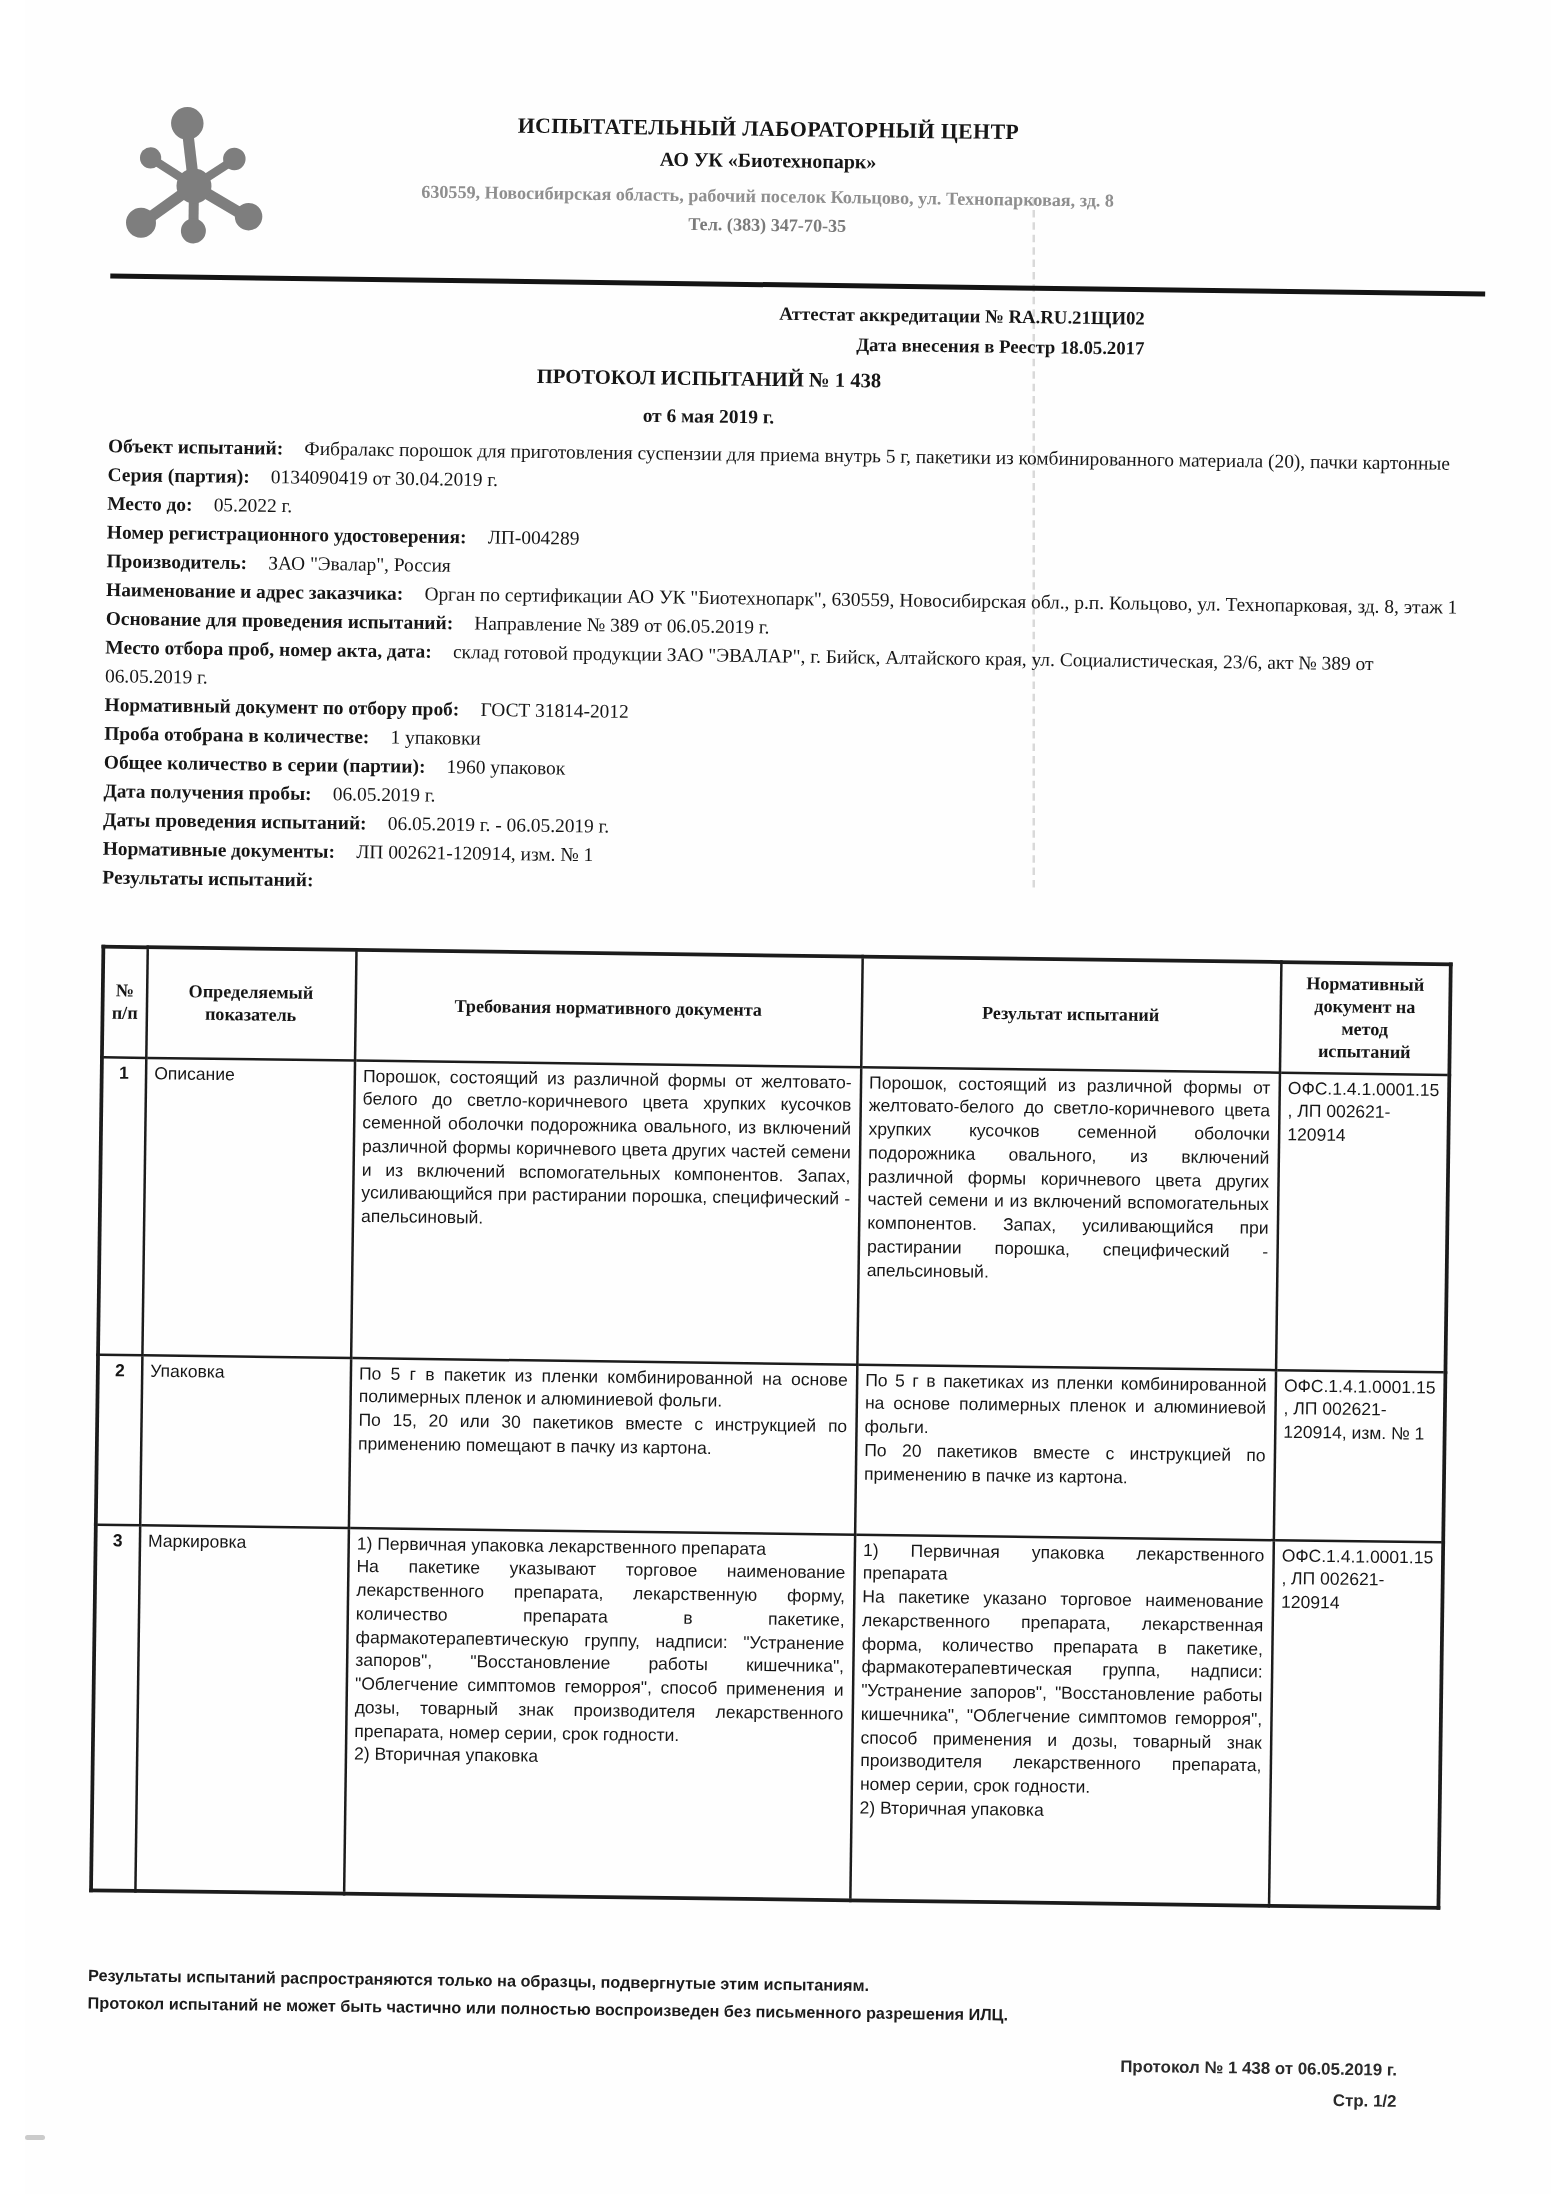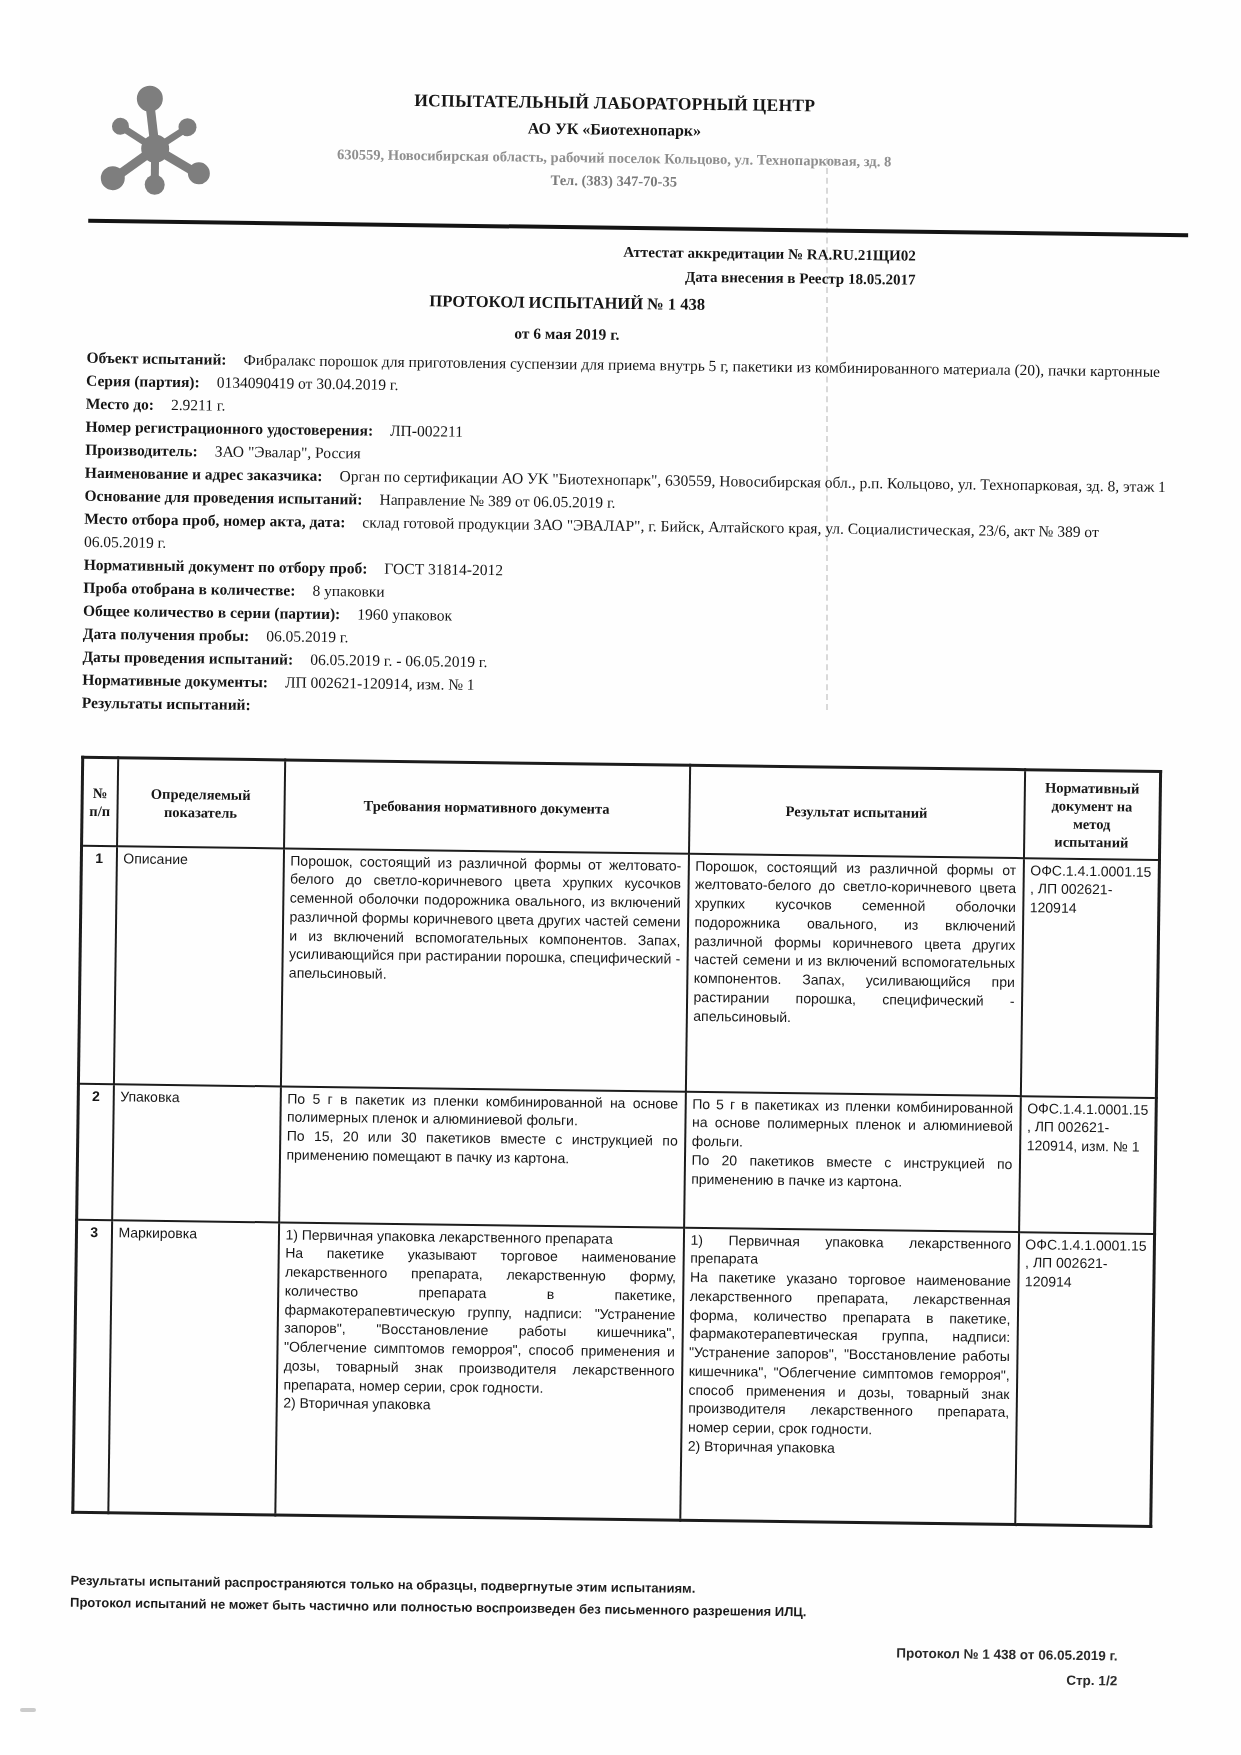--- a/index.html
+++ b/index.html
@@ -96,28 +96,28 @@
     </div>
 
     <div class="title">
       <div class="title-l1">ПРОТОКОЛ ИСПЫТАНИЙ № 1 438</div>
       <div class="title-l2">от 6 мая 2019 г.</div>
     </div>
 
     <div class="fields">
       <p><span class="f-label">Объект испытаний:</span><span>Фибралакс порошок для приготовления суспензии для приема внутрь 5 г, пакетики из комбинированного материала (20), пачки картонные</span></p>
       <p><span class="f-label">Серия (партия):</span><span>0134090419 от 30.04.2019 г.</span></p>
-      <p><span class="f-label">Место до:</span><span>2.9211 г.</span></p>
-      <p><span class="f-label">Номер регистрационного удостоверения:</span><span>ЛП-002211</span></p>
+      <p><span class="f-label">Место до:</span><span>05.2022 г.</span></p>
+      <p><span class="f-label">Номер регистрационного удостоверения:</span><span>ЛП-004289</span></p>
       <p><span class="f-label">Производитель:</span><span>ЗАО "Эвалар", Россия</span></p>
       <p><span class="f-label">Наименование и адрес заказчика:</span><span>Орган по сертификации АО УК "Биотехнопарк", 630559, Новосибирская обл., р.п. Кольцово, ул. Технопарковая, зд. 8, этаж 1</span></p>
       <p><span class="f-label">Основание для проведения испытаний:</span><span>Направление № 389 от 06.05.2019 г.</span></p>
       <p><span class="f-label">Место отбора проб, номер акта, дата:</span><span>склад готовой продукции ЗАО "ЭВАЛАР", г. Бийск, Алтайского края, ул. Социалистическая, 23/6, акт № 389 от 06.05.2019 г.</span></p>
       <p><span class="f-label">Нормативный документ по отбору проб:</span><span>ГОСТ 31814-2012</span></p>
-      <p><span class="f-label">Проба отобрана в количестве:</span><span>8 упаковки</span></p>
+      <p><span class="f-label">Проба отобрана в количестве:</span><span>1 упаковки</span></p>
       <p><span class="f-label">Общее количество в серии (партии):</span><span>1960 упаковок</span></p>
       <p><span class="f-label">Дата получения пробы:</span><span>06.05.2019 г.</span></p>
       <p><span class="f-label">Даты проведения испытаний:</span><span>06.05.2019 г. - 06.05.2019 г.</span></p>
       <p><span class="f-label">Нормативные документы:</span><span>ЛП 002621-120914, изм. № 1</span></p>
       <p class="results-heading">Результаты испытаний:</p>
     </div>
 
     <table class="results">
       <colgroup>
         <col style="width:35px">

